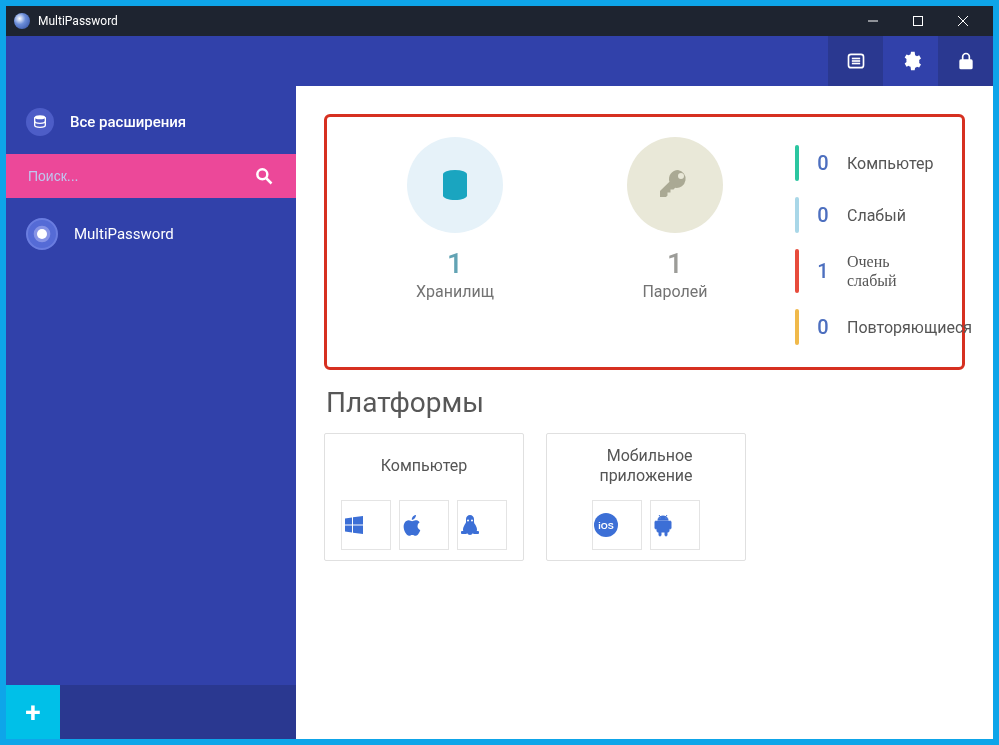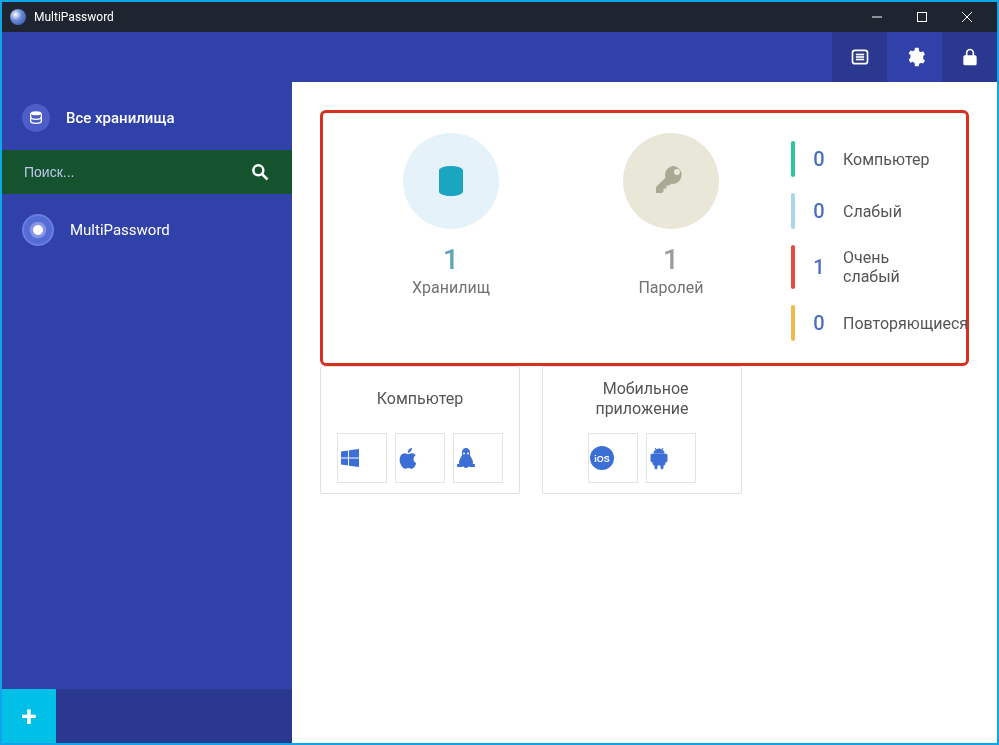--- a/index.html
+++ b/index.html
@@ -1,18 +1,18 @@
 <!DOCTYPE html>
 <html><head>
 <meta charset="utf-8">
 <style>
 * { margin: 0; padding: 0; box-sizing: border-box; }
 body { font-family: -apple-system, BlinkMacSystemFont, "Segoe UI", Roboto, Arial, sans-serif; background: #f0f0f0; width: 999px; height: 745px; overflow: hidden; }
 
-.window { width: 999px; height: 745px; background: #fff; display: flex; flex-direction: column; border: 2px solid #0ea5e9; }
+.window { width: 999px; height: 745px; background: #fff; display: flex; flex-direction: column; border: 6px solid #0ea5e9; }
 
 
 .titlebar { height: 30px; background: #1e2430; color: #fff; display: flex; align-items: center; padding: 0 8px; font-size: 12px; }
 .titlebar .app-icon { width: 16px; height: 16px; margin-right: 8px; border-radius: 50%; background: radial-gradient(circle at 35% 35%, #fff 0%, #6a8cd8 40%, #2d4a9e 100%); }
 .titlebar .title { flex: 1; }
 .titlebar .win-controls { display: flex; gap: 0; }
 .titlebar .win-btn { width: 45px; height: 30px; display: flex; align-items: center; justify-content: center; font-size: 13px; cursor: pointer; }
 
 
 .app-body { flex: 1; display: flex; flex-direction: column; min-height: 0; }
@@ -20,21 +20,21 @@
 .toolbar .tb-btn { width: 55px; display: flex; align-items: center; justify-content: center; color: #fff; cursor: pointer; }
 .toolbar .tb-btn.dark { background: #2a3890; }
 
 .app-main { flex: 1; display: flex; min-height: 0; }
 
 
 .sidebar { width: 290px; background: #3141aa; color: #fff; display: flex; flex-direction: column; position: relative; }
 .sidebar-top { padding: 10px 0 0 0; }
 .sidebar-item { display: flex; align-items: center; padding: 12px 20px; gap: 16px; cursor: pointer; font-size: 15px; font-weight: 500; }
 .sidebar-item .circ { width: 28px; height: 28px; border-radius: 50%; background: #4d5dc7; display: flex; align-items: center; justify-content: center; }
-.search-row { margin: 6px 0 10px 0; padding: 6px 22px; background: #14532d; display: flex; align-items: center; }
+.search-row { margin: 6px 0 10px 0; padding: 6px 22px; background: #ec4899; display: flex; align-items: center; }
 .search-row input { flex: 1; background: transparent; border: none; outline: none; color: #fff; font-size: 14px; padding: 8px 0; }
 .search-row input::placeholder { color: #bfc7ef; }
 .search-row .sicon { color: #fff; }
 .vault-item { display: flex; align-items: center; padding: 10px 20px; gap: 16px; cursor: pointer; font-size: 15px; }
 .vault-item .avatar { width: 32px; height: 32px; border-radius: 50%; background: #556bd6; display:flex; align-items:center; justify-content:center; border: 2px solid #6a7de0; }
 .sidebar-footer { margin-top: auto; background: #2a3890; display: flex; align-items: stretch; height: 54px; cursor: pointer; font-weight: 600; }
 .sidebar-footer .plus { width: 54px; background: #00c0e8; color: #fff; display:flex; align-items:center; justify-content:center; font-size: 28px; }
 .sidebar-footer .lbl { flex:1; display:flex; align-items:center; padding-left: 20px; font-size: 15px; }
 
 
@@ -49,21 +49,21 @@
 .stat-num.grey { color: #9c9c98; }
 .stat-label { font-size: 16px; color: #737373; margin-top: 2px; }
 .donut-card { width: 200px; text-align: center; }
 .donut-wrap { width: 110px; height: 110px; margin: 0 auto 10px auto; position: relative; }
 .donut-center { position: absolute; inset: 22px; background:#fff; border-radius:50%; display:flex; align-items:center; justify-content:center; }
 .stats-right { flex: 1; display:flex; flex-direction: column; gap: 8px; padding-top: 4px; }
 .strength-row { display: flex; align-items: center; gap: 14px; padding: 4px 0; }
 .strength-bar { width: 4px; height: 36px; border-radius: 2px; }
 .strength-val { width: 20px; text-align: center; font-size: 20px; font-weight: 500; color: #4d6fbf; }
 .strength-label { font-size: 16px; color: #555; }
-.strength-label.two-line { line-height: 1.2; }
+.strength-label.two-line { line-height: 1.2; font-family: Liberation Serif, serif; }
 
 .section-title { font-size: 28px; color: #575757; font-weight: 400; margin: 16px 2px 14px 2px; }
 
 .platforms { display: flex; gap: 22px; }
 .platform-card { border: 1px solid #e0e0e0; border-radius: 2px; padding: 12px 14px 10px 14px; text-align: center; width: 200px; }
 .platform-card.wide { width: 210px; }
 .platform-title { font-size: 16px; color: #555; margin-bottom: 14px; min-height: 40px; display:flex; align-items:center; justify-content:center; line-height:1.25; }
 .platform-icons { display: flex; justify-content: center; gap: 8px; }
 .picon { width: 50px; height: 50px; border: 1px solid #e4e4e4; display:flex; align-items:center; justify-content:flex-start; color:#3c6fd6; font-size: 24px; cursor:pointer; }
 
@@ -125,21 +125,21 @@
       <div class="sidebar">
         <div class="sidebar-top">
           <div class="sidebar-item">
             <div class="circ">
               <svg width="16" height="16" viewBox="0 0 24 24" fill="#fff">
                   <ellipse cx="12" cy="5" rx="8" ry="3"></ellipse>
                   <path d="M4 5v6c0 1.7 3.6 3 8 3s8-1.3 8-3V5" fill="none" stroke="#fff" stroke-width="2"></path>
                   <path d="M4 11v6c0 1.7 3.6 3 8 3s8-1.3 8-3v-6" fill="none" stroke="#fff" stroke-width="2"></path>
                 </svg>
             </div>
-            <span>Все хранилища</span>
+            <span>Все расширения</span>
           </div>
           <div class="search-row">
             <input type="text" placeholder="Поиск..." style="">
             <span class="sicon">
               <svg width="20" height="20" viewBox="0 0 24 24" fill="none" stroke="#fff" stroke-width="3">
                   <circle cx="10" cy="10" r="6"></circle>
                   <line x1="15" y1="15" x2="21" y2="21"></line>
                 </svg>
             </span>
           </div>
@@ -201,20 +201,21 @@
 слабый</div>
             </div>
             <div class="strength-row">
               <div class="strength-bar" style="background:#f0b94a"></div>
               <div class="strength-val">0</div>
               <div class="strength-label">Повторяющиеся</div>
             </div>
           </div>
         </div>
 
+        <div class="section-title">Платформы</div>
 
         <div class="platforms">
           <div class="platform-card">
             <div class="platform-title">Компьютер</div>
             <div class="platform-icons">
               <div class="picon">
                   <svg width="24" height="24" viewBox="0 0 24 24" fill="#3c6fd6">
                     <path d="M3 5.5l7-1v7H3V5.5zM11 4.3L21 3v8.5H11V4.3zM3 12.5h7v7l-7-1v-6zM11 12.5h10V21l-10-1.3v-7.2z"></path>
                   </svg>
                 </div>

